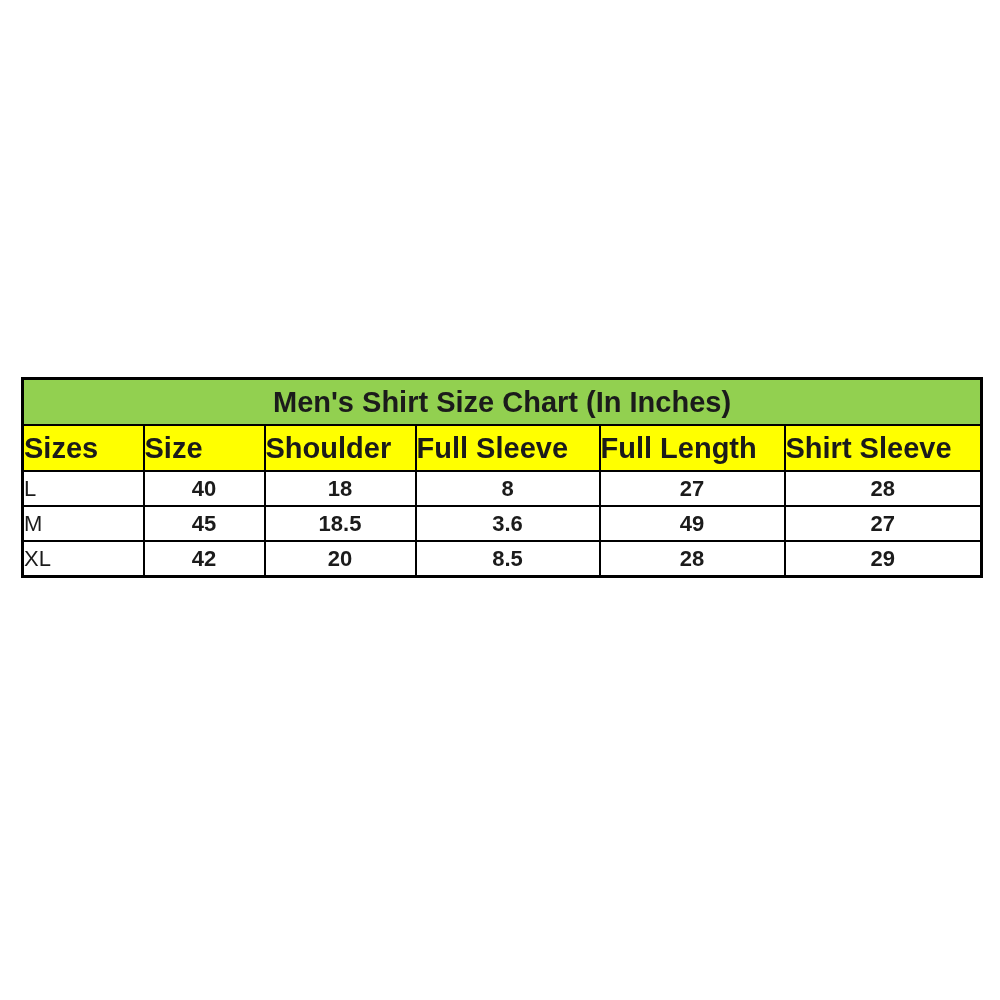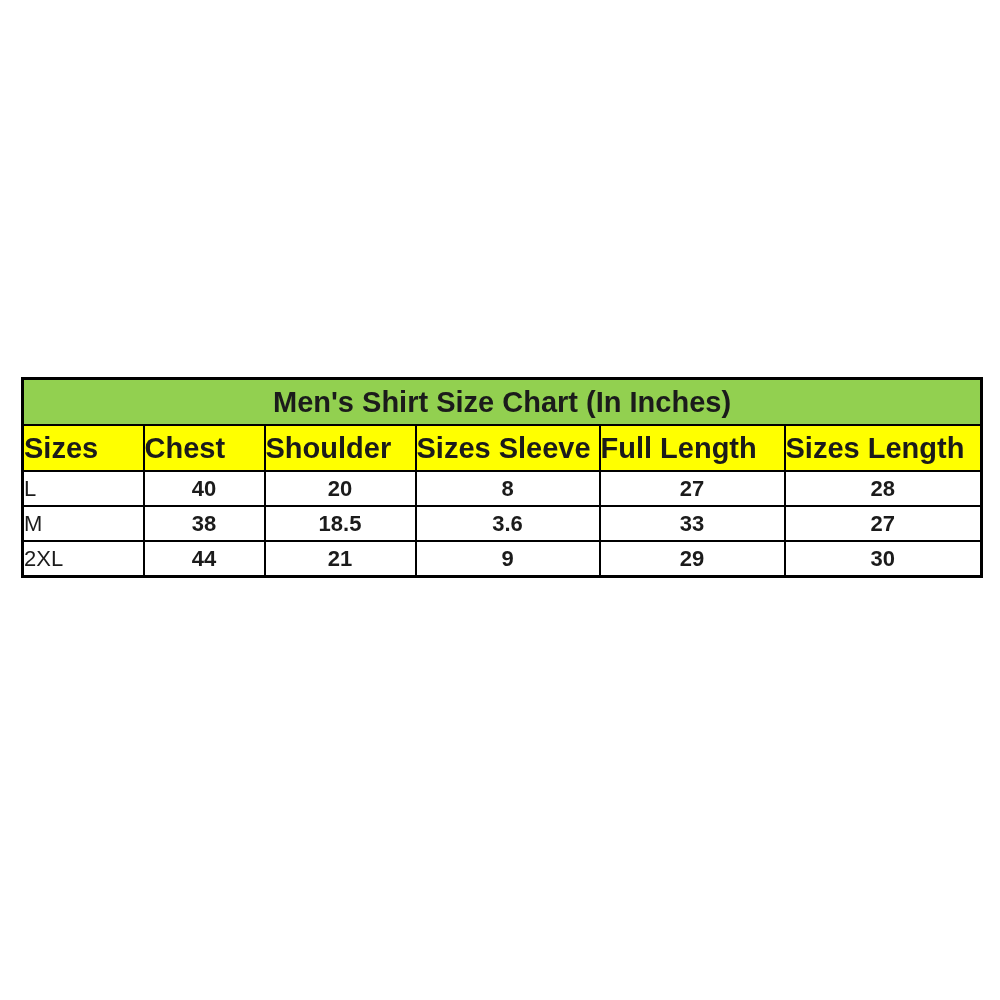--- a/index.html
+++ b/index.html
@@ -81,45 +81,45 @@
       <col style="width:184px">
       <col style="width:185px">
       <col style="width:197px">
     </colgroup>
     <tbody>
       <tr>
         <td class="title-cell" colspan="6">Men's Shirt Size Chart (In Inches)</td>
       </tr>
       <tr>
         <th class="col-header">Sizes</th>
-        <th class="col-header">Chest</th>
+        <th class="col-header">Size</th>
         <th class="col-header">Shoulder</th>
-        <th class="col-header">Sizes Sleeve</th>
+        <th class="col-header">Full Sleeve</th>
         <th class="col-header">Full Length</th>
-        <th class="col-header">Sizes Length</th>
+        <th class="col-header">Shirt Sleeve</th>
       </tr>
       <tr class="data-row">
         <td class="size-cell">L</td>
         <td class="value-cell">40</td>
-        <td class="value-cell">20</td>
+        <td class="value-cell">18</td>
         <td class="value-cell">8</td>
         <td class="value-cell">27</td>
         <td class="value-cell">28</td>
       </tr>
       <tr class="data-row">
         <td class="size-cell">M</td>
-        <td class="value-cell">38</td>
+        <td class="value-cell">45</td>
         <td class="value-cell">18.5</td>
         <td class="value-cell">3.6</td>
-        <td class="value-cell">33</td>
+        <td class="value-cell">49</td>
         <td class="value-cell">27</td>
       </tr>
       <tr class="data-row">
-        <td class="size-cell">2XL</td>
-        <td class="value-cell">44</td>
-        <td class="value-cell">21</td>
-        <td class="value-cell">9</td>
+        <td class="size-cell">XL</td>
+        <td class="value-cell">42</td>
+        <td class="value-cell">20</td>
+        <td class="value-cell">8.5</td>
+        <td class="value-cell">28</td>
         <td class="value-cell">29</td>
-        <td class="value-cell">30</td>
       </tr>
     </tbody>
   </table>
 </div>
 
 </body></html>

